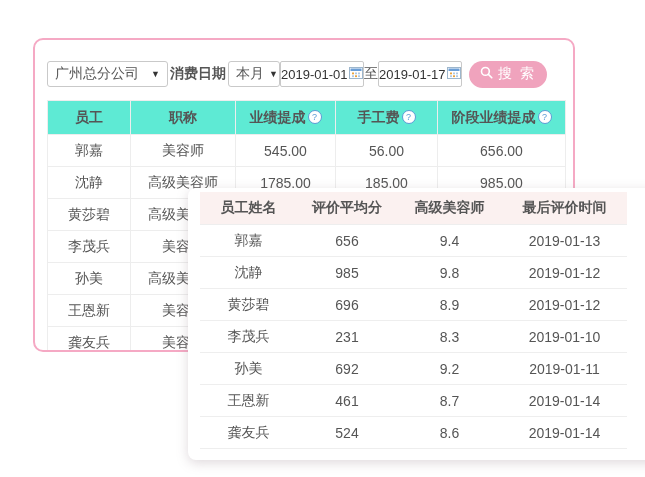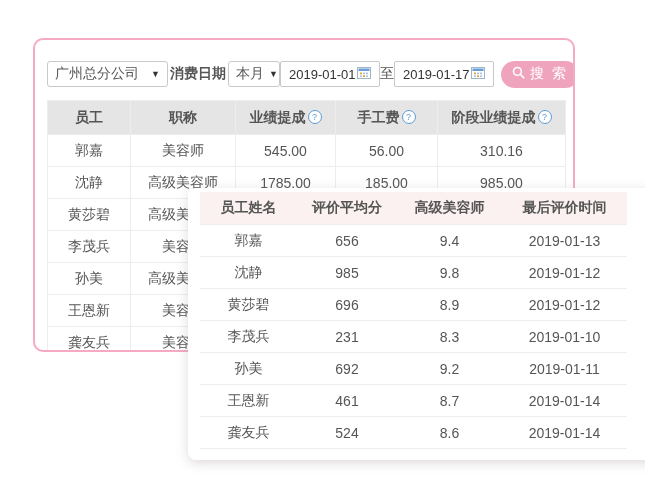--- a/index.html
+++ b/index.html
@@ -24,37 +24,37 @@
     display:flex;align-items:center;justify-content:space-between;
     padding:0 7px;font-size:14px;color:#555;cursor:pointer;box-sizing:content-box;
   }
   .select-branch{width:105px;}
   .select-period{width:36px;}
   .arrow{font-size:9px;color:#333;margin-left:5px;}
   .bar-label{font-size:14px;color:#555;margin:0 2px;font-weight:bold;}
   .date-input{
     width:82px;height:24px;border:1px solid #c9c9c9;border-radius:2px;background:#fff;
     display:flex;align-items:center;justify-content:space-between;
-    padding:0 8px;font-size:13px;color:#333;cursor:text;
+    padding:0 0;font-size:13px;color:#333;cursor:text;
   }
   .to-label{font-size:14px;color:#555;}
   .search-btn{
     margin-left:7px;width:78px;height:27px;border:none;border-radius:14px;
     background:#f0a3bd;color:#fff;font-size:14px;
     display:flex;align-items:center;justify-content:center;gap:5px;cursor:pointer;
     font-family:inherit;letter-spacing:2px;
   }
   
   table{border-collapse:collapse;table-layout:fixed;}
   th,td{text-align:center;overflow:hidden;white-space:nowrap;}
   .commission-table{
     position:absolute;left:12px;top:60px;width:518px;
   }
   .commission-table th{
-    background:#e5e5e5;height:31px;font-size:14px;font-weight:bold;color:#555;
+    background:#5eead4;height:31px;font-size:14px;font-weight:bold;color:#555;
     border:1px solid #ededed;
   }
   .commission-table td{
     height:29px;font-size:14px;color:#555;border:1px solid #ededed;background:#fff;
   }
   
   .popup{
     position:absolute;left:188px;top:188px;width:514px;
     background:#fff;border-radius:8px;
     box-shadow:0 3px 12px rgba(140,120,130,0.28);
@@ -157,21 +157,21 @@
           <th><span>手工费</span><span class="help-icon">?</span></th>
           <th><span>阶段业绩提成</span><span class="help-icon">?</span></th>
         </tr>
       </thead>
     <tbody>
         <tr>
           <td>郭嘉</td>
           <td>美容师</td>
           <td>545.00</td>
           <td>56.00</td>
-          <td>310.16</td>
+          <td>656.00</td>
         </tr>
         <tr>
           <td>沈静</td>
           <td>高级美容师</td>
           <td>1785.00</td>
           <td>185.00</td>
           <td>985.00</td>
         </tr>
         <tr>
           <td>黄莎碧</td>

